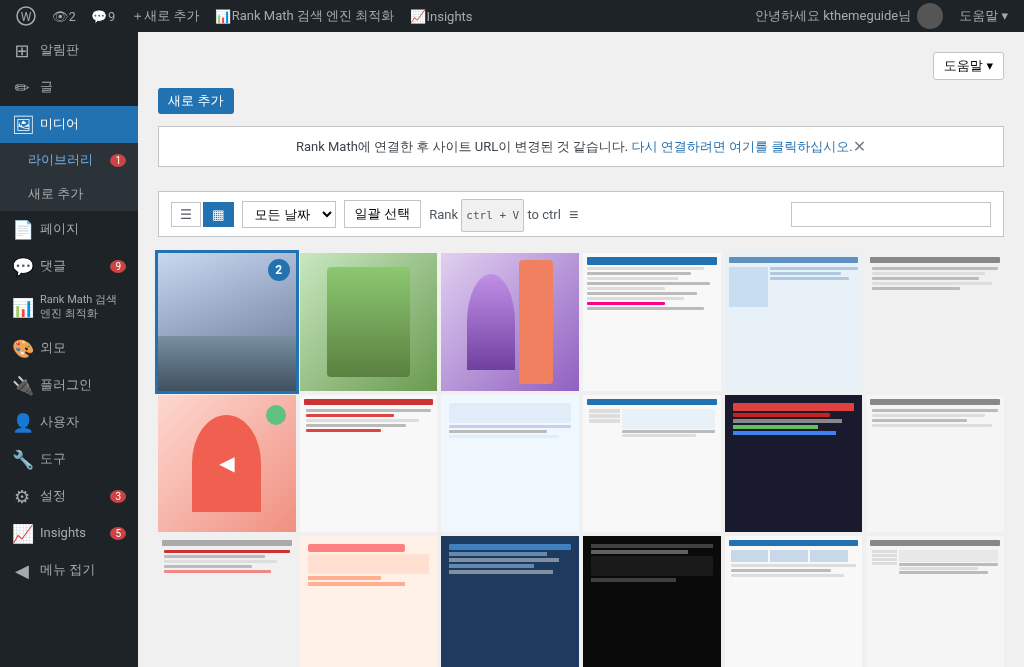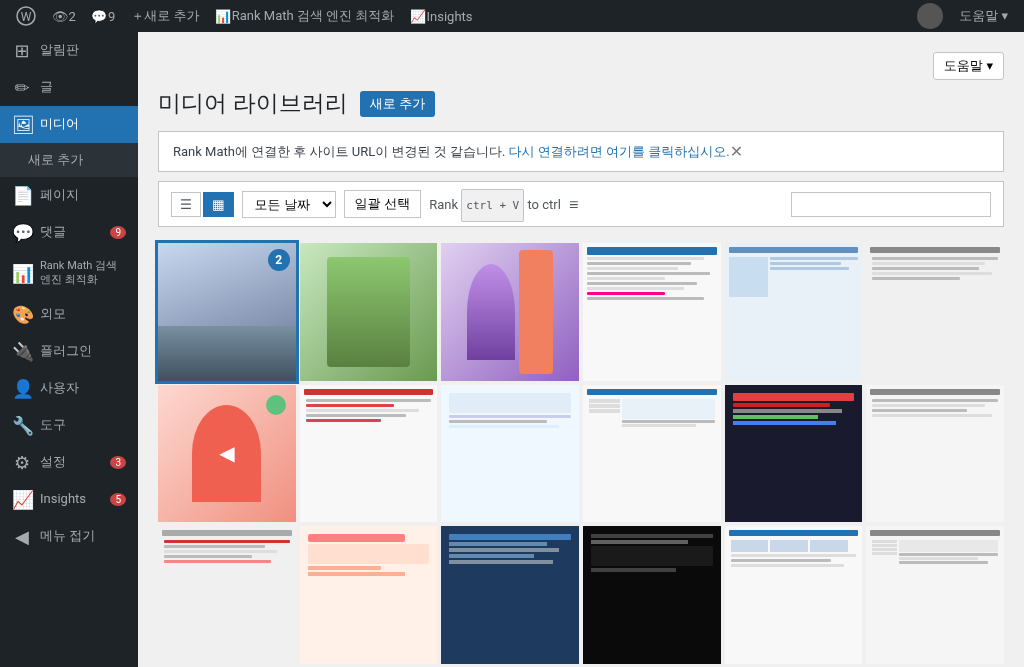--- a/index.html
+++ b/index.html
@@ -118,25 +118,25 @@
       padding: 4px 10px;
       cursor: pointer;
       font-size: 13px;
     }
 
     
     .rank-notice {
       background: #fff;
       border: 1px solid #c3c4c7;
       padding: 10px 14px;
-      margin-bottom: 9px;
-      font-size: 13px;
-      display: flex;
-      align-items: center;
-      justify-content: flex-start;
+      margin-bottom: 24px;
+      font-size: 13px;
+      display: flex;
+      align-items: center;
+      justify-content: center;
     }
     .rank-notice a { color: #2271b1; text-decoration: none; }
     .rank-notice-close { cursor: pointer; color: #787c82; font-size: 16px; }
 
     
     .media-toolbar {
       display: flex;
       align-items: center;
       gap: 8px;
       margin-bottom: 16px;
@@ -255,20 +255,21 @@
   <div class="adminbar-item">
     <span>📊</span>
     <span>Rank Math 검색 엔진 최적화</span>
   </div>
   <div class="adminbar-item">
     <span>📈</span>
     <span>Insights</span>
   </div>
   <div class="adminbar-right">
     <div class="adminbar-item">
+      <span>안녕하세요 kthemeguide님</span>
       <span style="margin-left:6px;width:26px;height:26px;background:#555;border-radius:50%;display:inline-block;vertical-align:middle;"></span>
     </div>
     <div class="adminbar-item">
       <span>도움말 ▾</span>
     </div>
   </div>
 </div>
 
 <div id="layout">
 
@@ -283,20 +284,24 @@
       <span class="si-icon">✏</span>
       <span class="sidebar-item-label">글</span>
     </div>
 
     <div class="sidebar-item active">
       <span class="si-icon media-icon">🖼</span>
       <span class="sidebar-item-label">미디어</span>
     </div>
 
     <div class="sidebar-submenu">
+      <div class="sidebar-item" style="color:#72aee6;padding-left:28px;display:flex;align-items:center;gap:6px;">
+        <span>라이브러리</span>
+        <span class="sidebar-badge">1</span>
+      </div>
       <div class="sidebar-item" style="padding-left:28px;">
         <span>새로 추가</span>
       </div>
     </div>
 
     <div class="sidebar-item">
       <span class="si-icon">📄</span>
       <span class="sidebar-item-label">페이지</span>
     </div>
 
@@ -350,21 +355,20 @@
   </div>
 
   <div id="main">
 
     <div class="help-bar">
       <button class="help-btn">도움말 ▾</button>
     </div>
 
 
     <div class="page-header">
-      <h1 class="page-title">미디어 라이브러리</h1>
       <button class="add-new-btn">새로 추가</button>
     </div>
 
     <div class="rank-notice">
       <span>
         <span>Rank Math에 연결한 후 사이트 URL이 변경된 것 같습니다.</span>
         <a href="#">다시 연결하려면 여기를 클릭하십시오.</a>
       </span>
       <span class="rank-notice-close">✕</span>
     </div>

